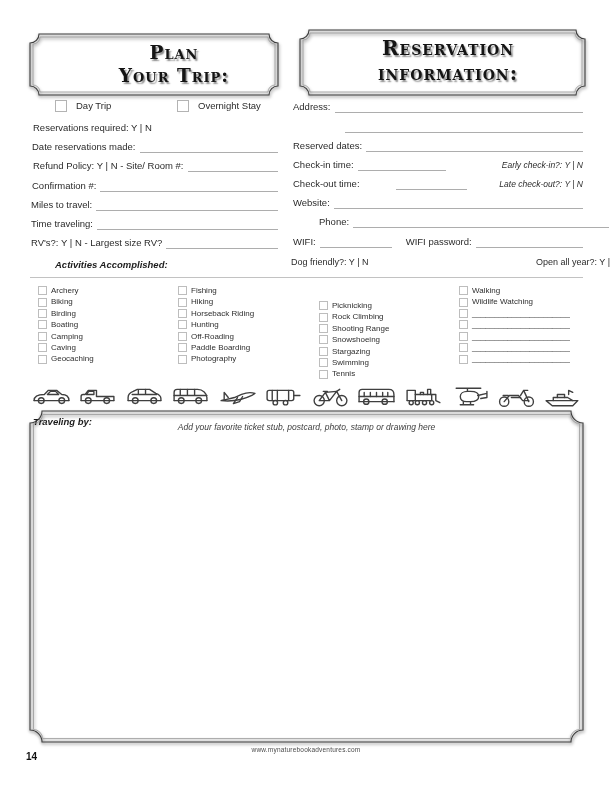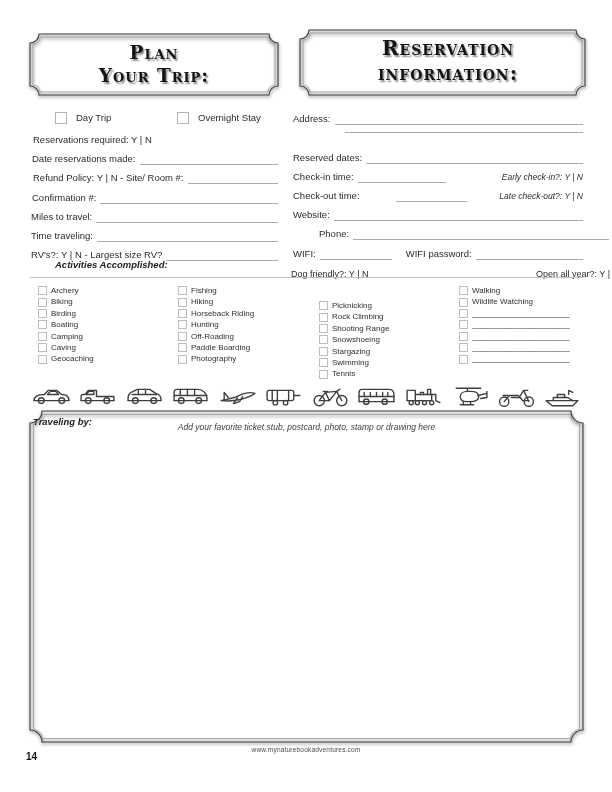--- a/index.html
+++ b/index.html
@@ -6,21 +6,21 @@
   .page{position:relative;width:612px;height:792px;background:#ffffff;overflow:hidden;
         font-family:"Liberation Sans",sans-serif;color:#2b2b2b;}
   svg.frame{position:absolute;overflow:visible;
         filter:drop-shadow(1.5px 2px 1.5px rgba(0,0,0,.38)) drop-shadow(-1px 1px 1px rgba(0,0,0,.16));}
   svg.frame path{fill:none;}
   .p-outer{stroke:#3d3d3d;stroke-width:1.1;}
   .p-inner{stroke:#9a9a9a;stroke-width:.8;}
   .hdr-text{position:absolute;text-align:center;font-family:"DejaVu Serif",serif;
         font-variant:small-caps;font-weight:700;color:#141414;letter-spacing:1px;
         text-shadow:1.6px 1.6px 1.5px rgba(0,0,0,.45);}
-  .row{position:absolute;display:flex;align-items:flex-end;font-size:9.5px;line-height:12px;white-space:nowrap;margin-top:12px;}
+  .row{position:absolute;display:flex;align-items:flex-end;font-size:9.5px;line-height:12px;white-space:nowrap;}
   .row .lbl{display:inline-block;}
   .fill{flex:1;border-bottom:1px solid #adadad;height:11px;margin-left:4px;min-width:10px;}
   .fillw{border-bottom:1px solid #adadad;height:11px;margin-left:4px;}
   .line{position:absolute;border-bottom:1px solid #adadad;height:0;}
   .cb{display:inline-block;width:10px;height:10px;border:1px solid #b3b3b3;background:#fff;flex:0 0 auto;}
   .cbs{display:inline-block;width:7px;height:7px;border:1px solid #bdbdbd;background:#fff;margin-right:4px;flex:0 0 auto;}
   .sm-it{font-size:8.5px;font-style:italic;}
   .act-col{position:absolute;font-size:8px;line-height:11.4px;color:#2e2e2e;}
   .act-item{display:flex;align-items:center;height:11.4px;white-space:nowrap;overflow:hidden;}
   .tb-label{position:absolute;font-size:9.5px;font-weight:700;font-style:italic;color:#1c1c1c;margin-top:44px;}
@@ -35,21 +35,21 @@
 </style>
 </head>
 <body>
 
 <div class="page">
 
   <svg class="frame" style="left:30px;top:34px;" width="248" height="61" viewBox="0 0 248 61">
     <path class="p-outer" d="M9 0 H239 A9 9 0 0 0 248 9 V52 A9 9 0 0 0 239 61 H9 A9 9 0 0 0 0 52 V9 A9 9 0 0 0 9 0 Z"></path>
     <path class="p-inner" d="M10 3 H238 A7 7 0 0 0 245 10 V51 A7 7 0 0 0 238 58 H10 A7 7 0 0 0 3 51 V10 A7 7 0 0 0 10 3 Z"></path>
   </svg>
-  <div class="hdr-text" style="left:30px;top:41px;width:248px;font-size:18.5px;line-height:23px;">
+  <div class="hdr-text" style="left:30px;top:41px;width:248px;font-size:18.5px;line-height:23px;padding-left:20px;">
     <div>Plan</div>
     <div>Your Trip:</div>
   </div>
 
   <svg class="frame" style="left:300px;top:30px;" width="285" height="65" viewBox="0 0 285 65">
     <path class="p-outer" d="M9 0 H276 A9 9 0 0 0 285 9 V56 A9 9 0 0 0 276 65 H9 A9 9 0 0 0 0 56 V9 A9 9 0 0 0 9 0 Z"></path>
     <path class="p-inner" d="M10 3 H275 A7 7 0 0 0 282 10 V55 A7 7 0 0 0 275 62 H10 A7 7 0 0 0 3 55 V10 A7 7 0 0 0 10 3 Z"></path>
   </svg>
   <div class="hdr-text" style="left:300px;top:36px;width:296px;font-size:20px;line-height:25px;text-align:center;">
     <div>Reservation</div>

